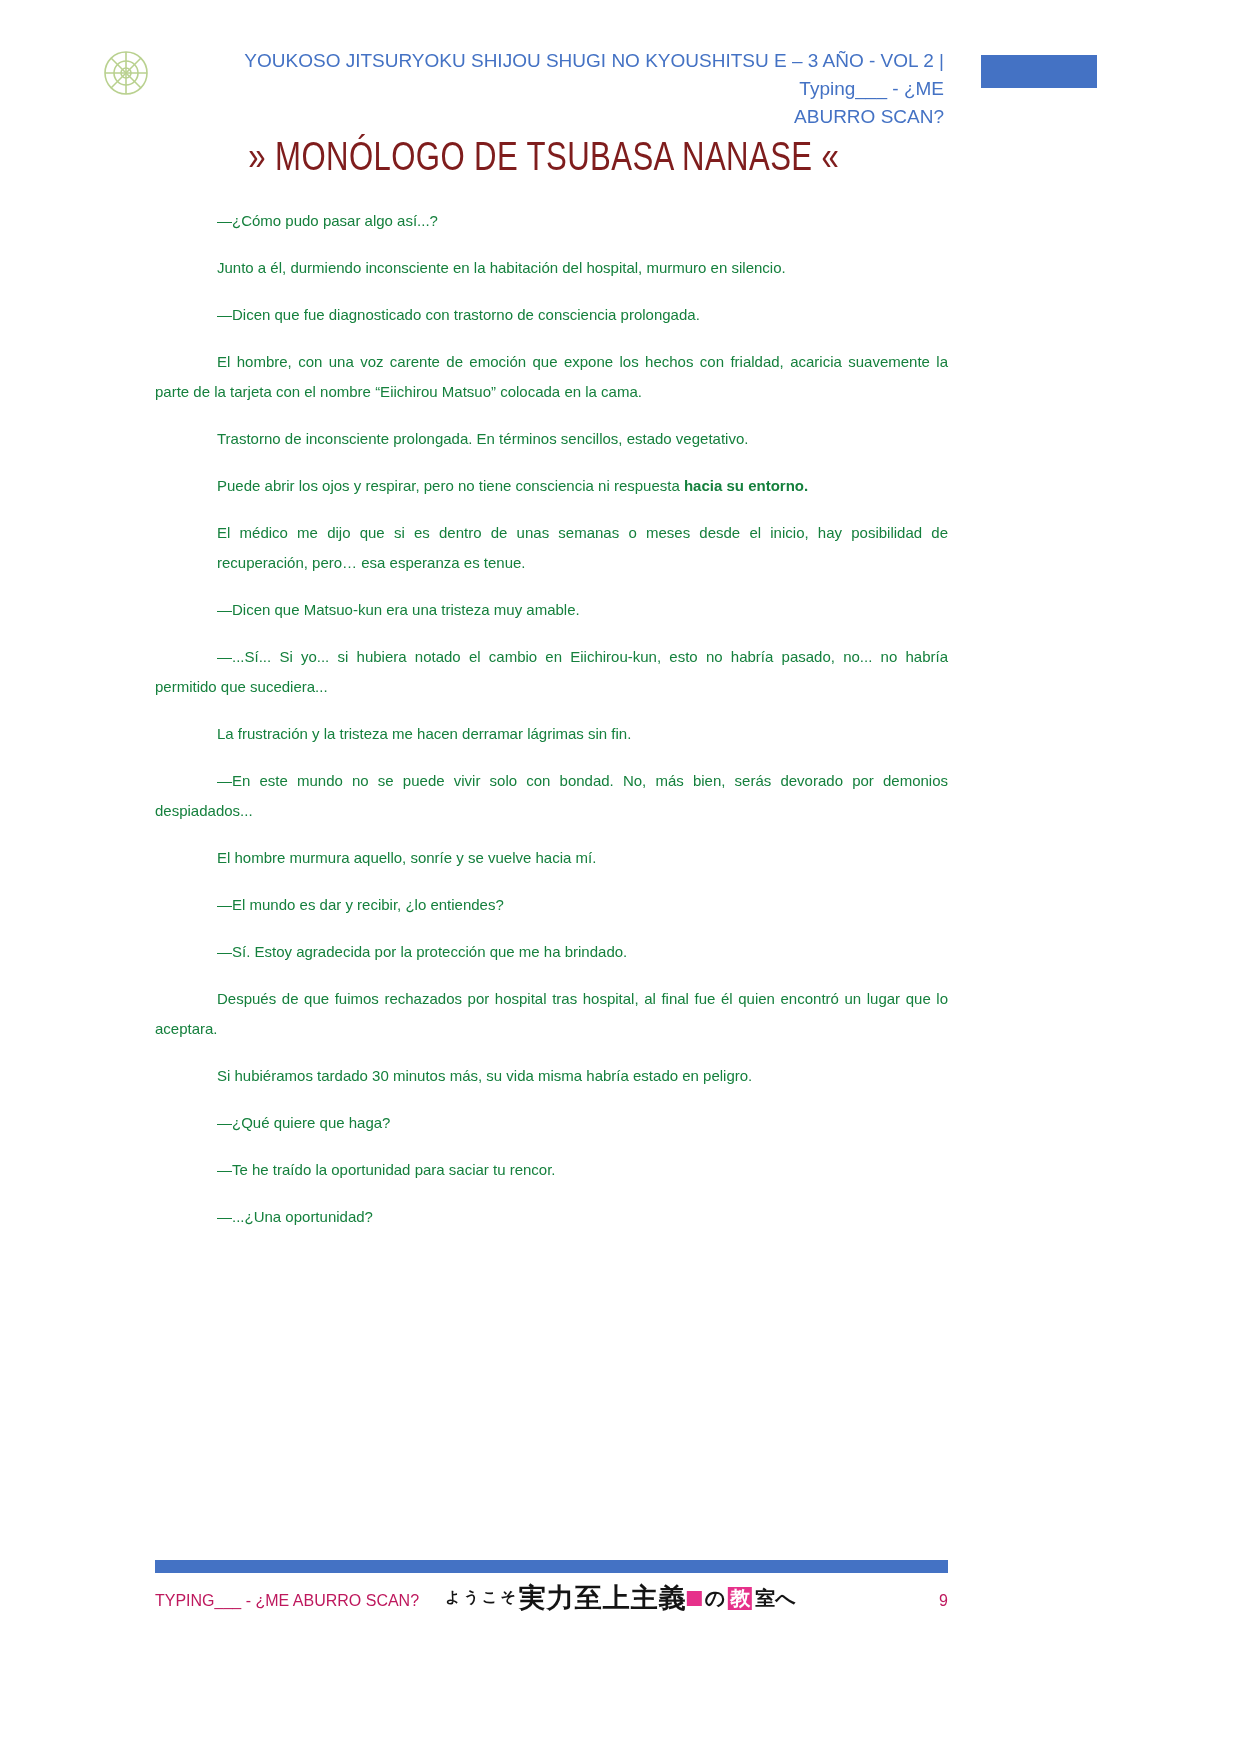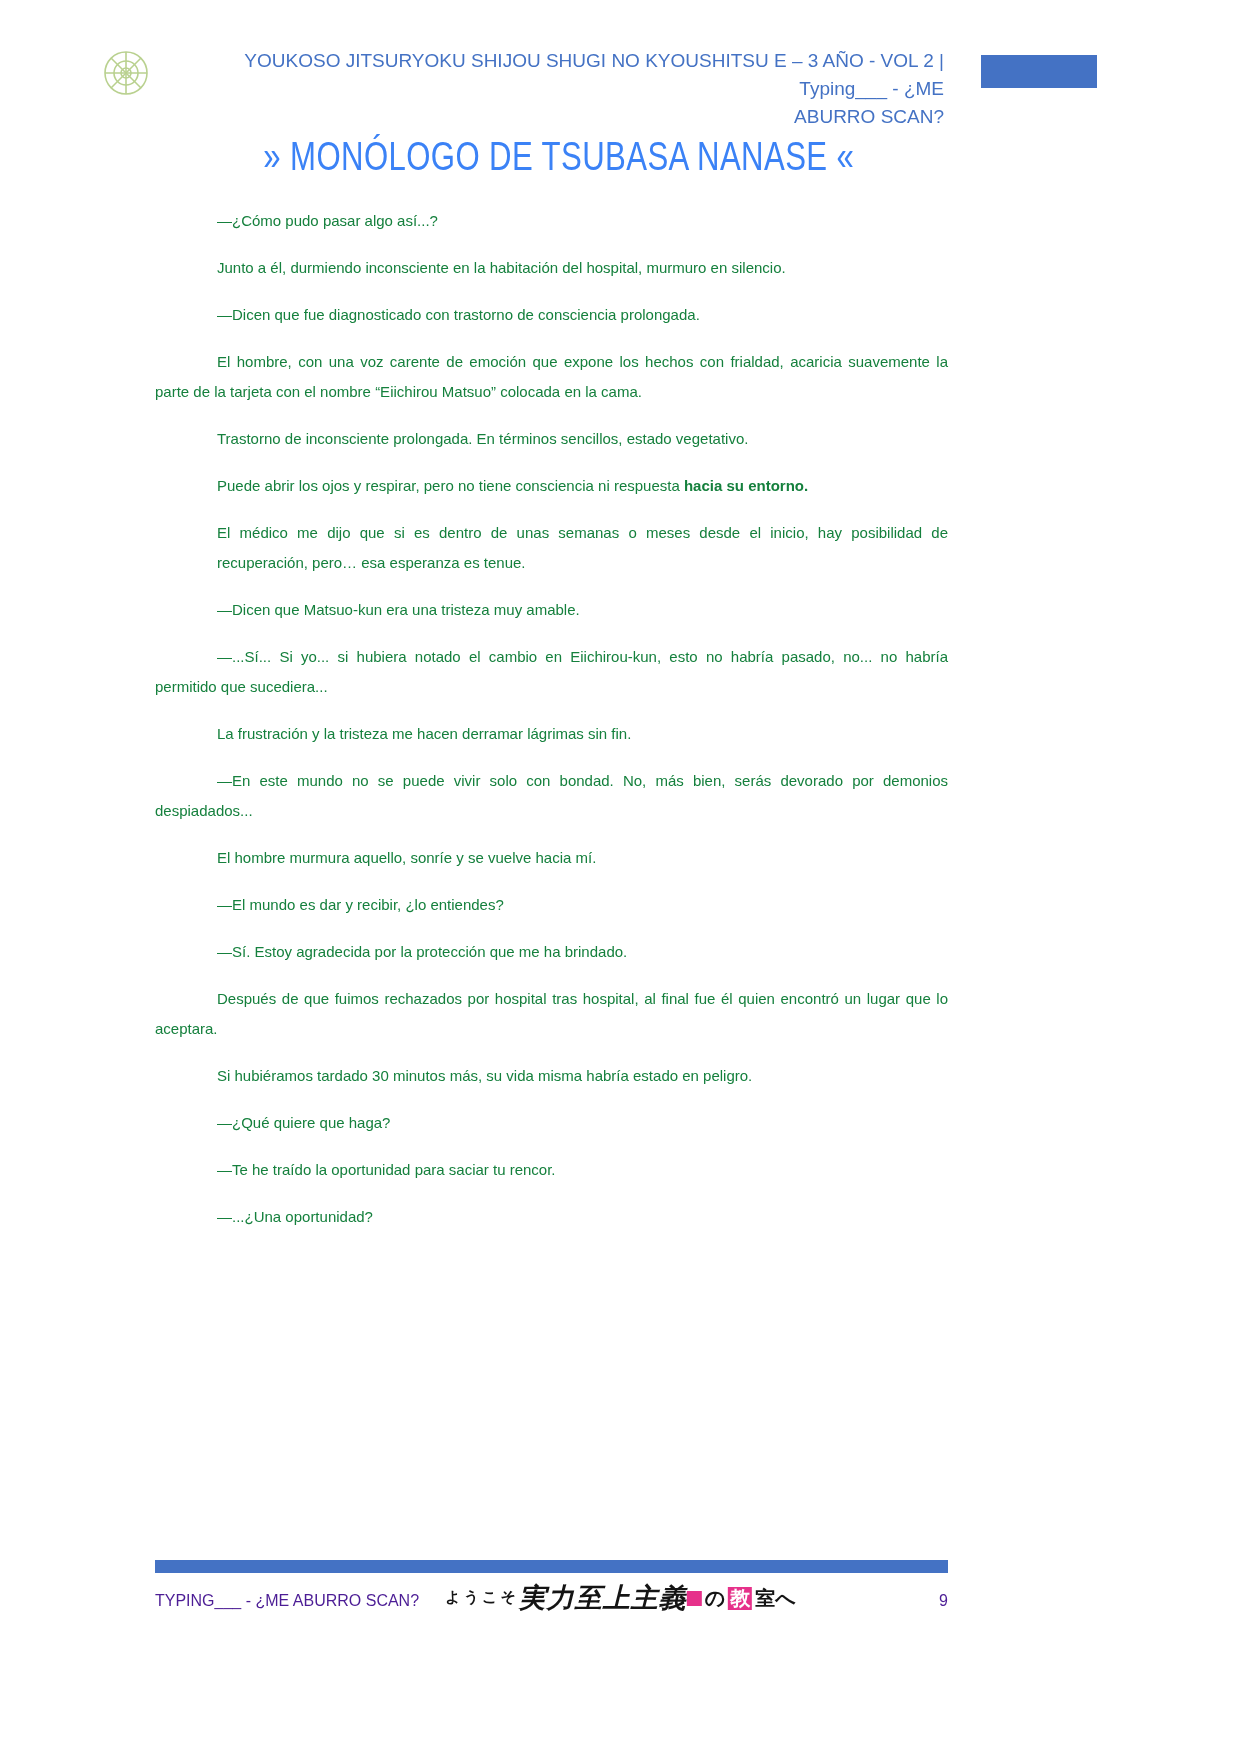--- a/index.html
+++ b/index.html
@@ -31,23 +31,23 @@
     background:#4472c4;
   }
 
   
   .content {
     position:absolute; left:155px; top:133px;
     width:793px;
   }
   .chapter-title {
     margin:0 0 26px 0;
-    text-align:right;
+    text-align:left;
     font-weight:400;
-    color:#3b82f6;
+    color:#7f1d1d;
   }
   .chapter-title > span {
     display:inline-block;
     font-size:41px;
     letter-spacing:0.5px;
     transform:scaleX(0.76);
     transform-origin:center;
     white-space:nowrap;
   }
   .para {
@@ -67,33 +67,33 @@
   
   .footer-bar {
     position:absolute; left:155px; top:1560px;
     width:793px; height:13px;
     background:#4472c4;
   }
   .footer-row {
     position:absolute; left:155px; top:1592px;
     width:793px;
     display:flex; justify-content:space-between;
-    color:#4c1d95;
+    color:#be185d;
     font-size:16px;
   }
   .footer-logo {
     position:absolute; left:50%; top:1582px;
     transform:translateX(-50%);
     display:flex; flex-direction:row; align-items:center;
     color:#141414;
     font-family:"DejaVu Sans", sans-serif;
     line-height:1.15;
   }
   .jlogo-top  { font-size:15px; letter-spacing:3px; font-weight:bold; }
-  .jlogo-mid  { font-size:27px; font-weight:bold; letter-spacing:1px;font-style:italic; }
+  .jlogo-mid  { font-size:27px; font-weight:bold; letter-spacing:1px; }
   .jlogo-bottom {
     display:flex; align-items:center; gap:3px;
     font-size:20px; font-weight:bold; margin-top:2px;
   }
   .jlogo-badge { width:15px; height:15px; background:#e6318a; }
   .jlogo-hl {
     background:#e6318a; color:#ffffff;
     padding:0 2px;
   }
 </style>

